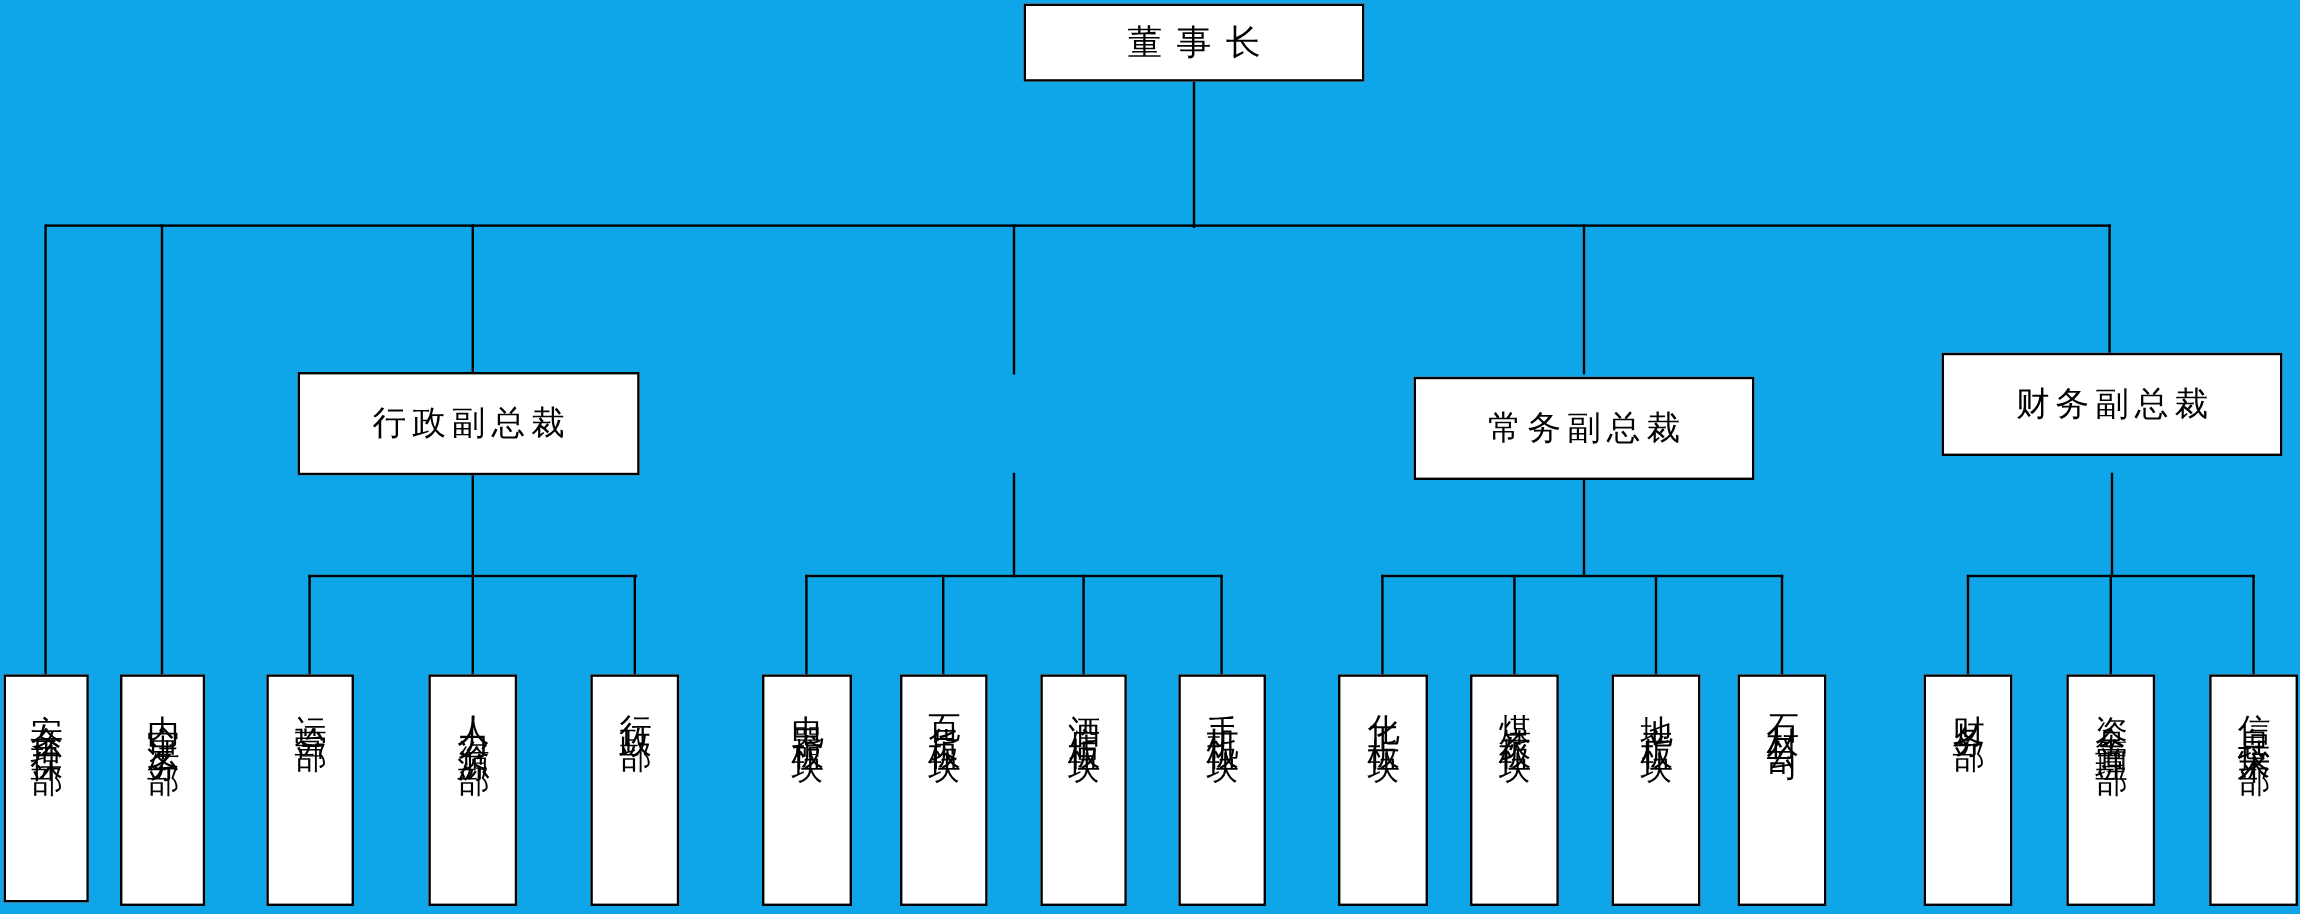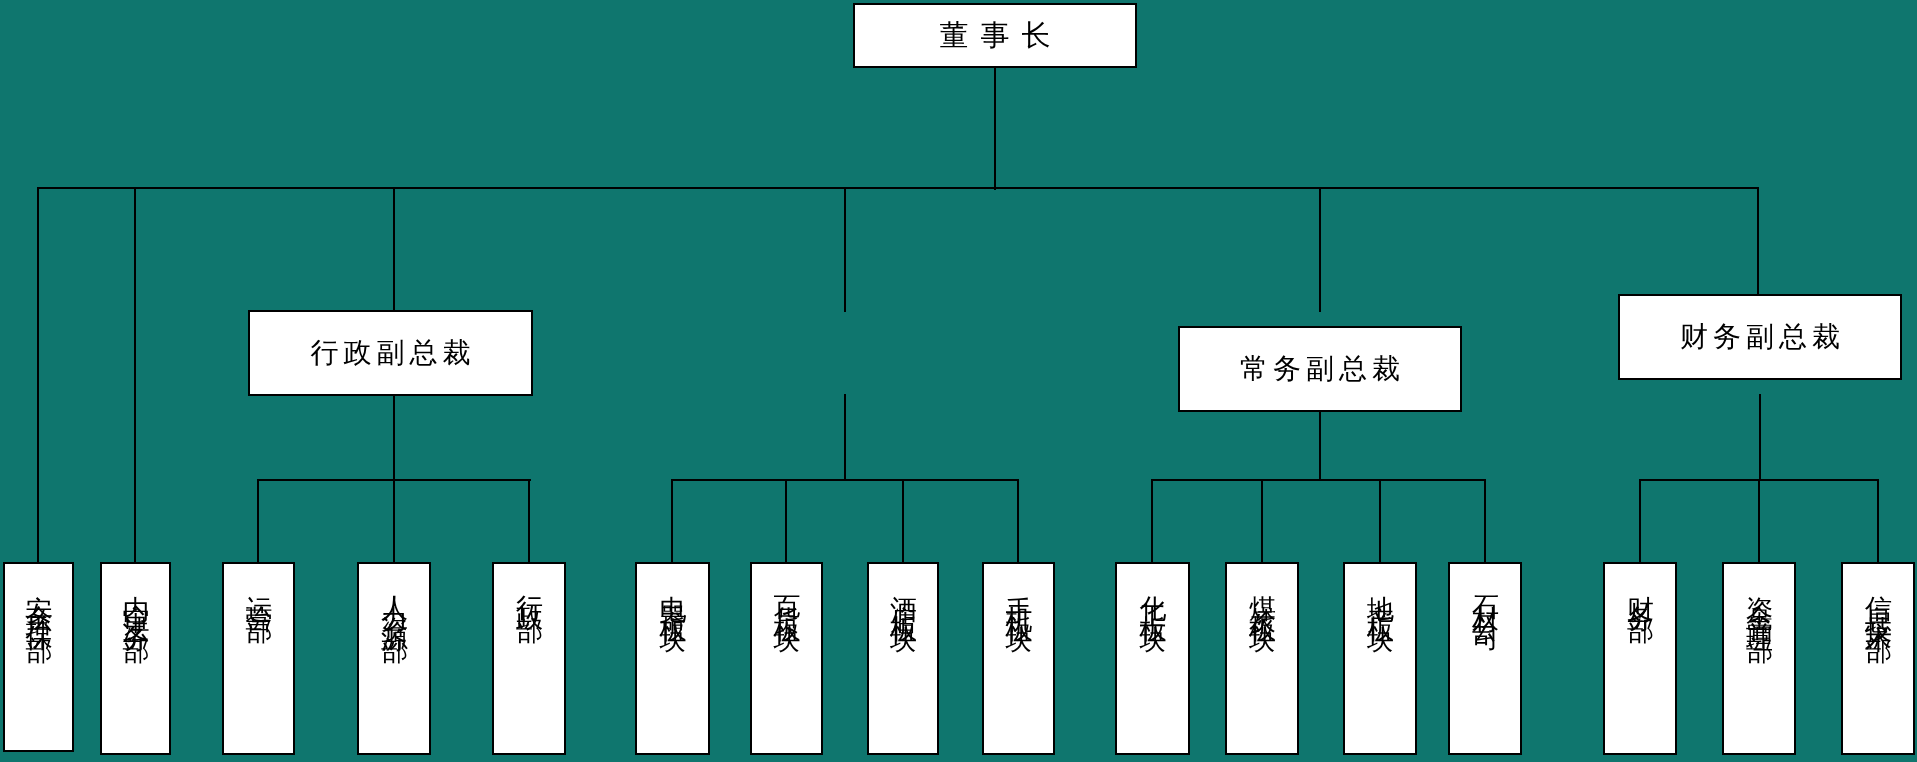--- a/index.html
+++ b/index.html
@@ -1,20 +1,20 @@
 <!DOCTYPE html>
 <html><head>
 <meta charset="utf-8">
 <style>
   html, body { margin: 0; padding: 0; background: #ffffff; }
   #canvas {
     position: relative;
     width: 1917px;
     height: 762px;
-    background: #0f766e;
+    background: #0ea5e9;
     font-family: "Liberation Serif", "DejaVu Serif", serif;
     color: #000000;
     overflow: hidden;
   }
   .line {
     position: absolute;
     background: #000000;
     z-index: 1;
   }
   .node-h {
@@ -97,21 +97,21 @@
   <div class="line" style="left:1758px; top:479px; width:2px; height:85px;"></div>
   <div class="line" style="left:1877px; top:479px; width:2px; height:85px;"></div>
 
   <div class="node-h root" style="left:853px; top:3px; width:284px; height:65px;">
     <span class="label">董事长</span>
   </div>
 
   <div class="node-h" style="left:248px; top:310px; width:285px; height:86px;">
     <span class="label">行政副总裁</span>
   </div>
-  <div class="node-h" style="left:1178px; top:326px; width:284px; height:86px;">
+  <div class="node-h" style="left:1178px; top:314px; width:284px; height:86px;">
     <span class="label">常务副总裁</span>
   </div>
   <div class="node-h" style="left:1618px; top:294px; width:284px; height:86px;">
     <span class="label">财务副总裁</span>
   </div>
 
   <div class="node-v" style="left:3px; top:562px; width:71px; height:190px;">
     <span class="label">安全环保部</span>
   </div>
   <div class="node-v" style="left:100px; top:562px; width:71px; height:193px;">

